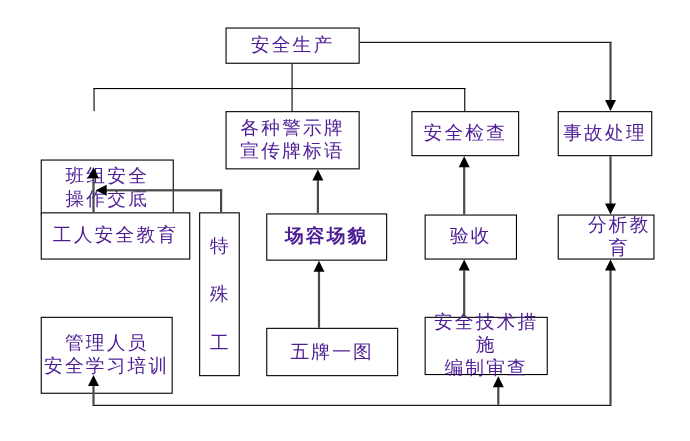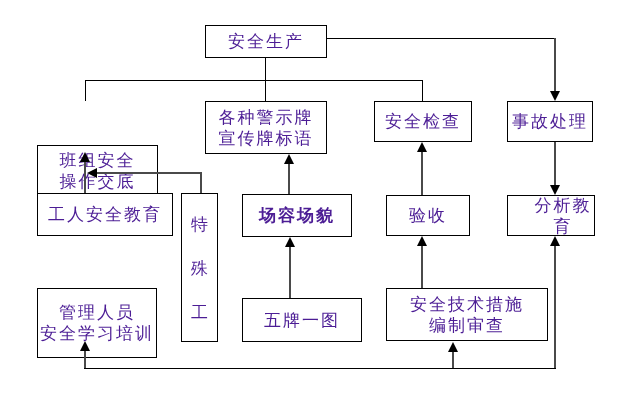--- a/index.html
+++ b/index.html
@@ -86,21 +86,21 @@
 
   <div class="node" style="left:386px; top:195px; width:84px; height:41px;">验收</div>
 
   <div class="node" style="left:507px; top:195px; width:88px; height:41px;padding-left:24px;">分析教育</div>
 
   <div class="node" style="left:37px; top:288px; width:120px; height:70px;">管理人员
 安全学习培训</div>
 
   <div class="node" style="left:242px; top:298px; width:120px; height:44px;">五牌一图</div>
 
-  <div class="node" style="left:386px; top:288px; width:162px; height:53px;">安全技术措施
+  <div class="node" style="left:386px; top:288px; width:112px; height:53px;">安全技术措施
 编制审查</div>
 
   <div class="line" style="left:265px; top:58px; width:1px; height:43px;"></div>
   <div class="line" style="left:85px; top:80px; width:338px; height:1px;"></div>
   <div class="line" style="left:85px; top:80px; width:1px; height:21px;"></div>
   <div class="line" style="left:422px; top:80px; width:1px; height:21px;"></div>
   <div class="line" style="left:327px; top:38px; width:229px; height:1px;"></div>
 
   <div class="stem" style="left:554px; top:38px; width:2px; height:54px;"></div>
   <div class="arrow down" style="left:550px; top:91px;"></div>

